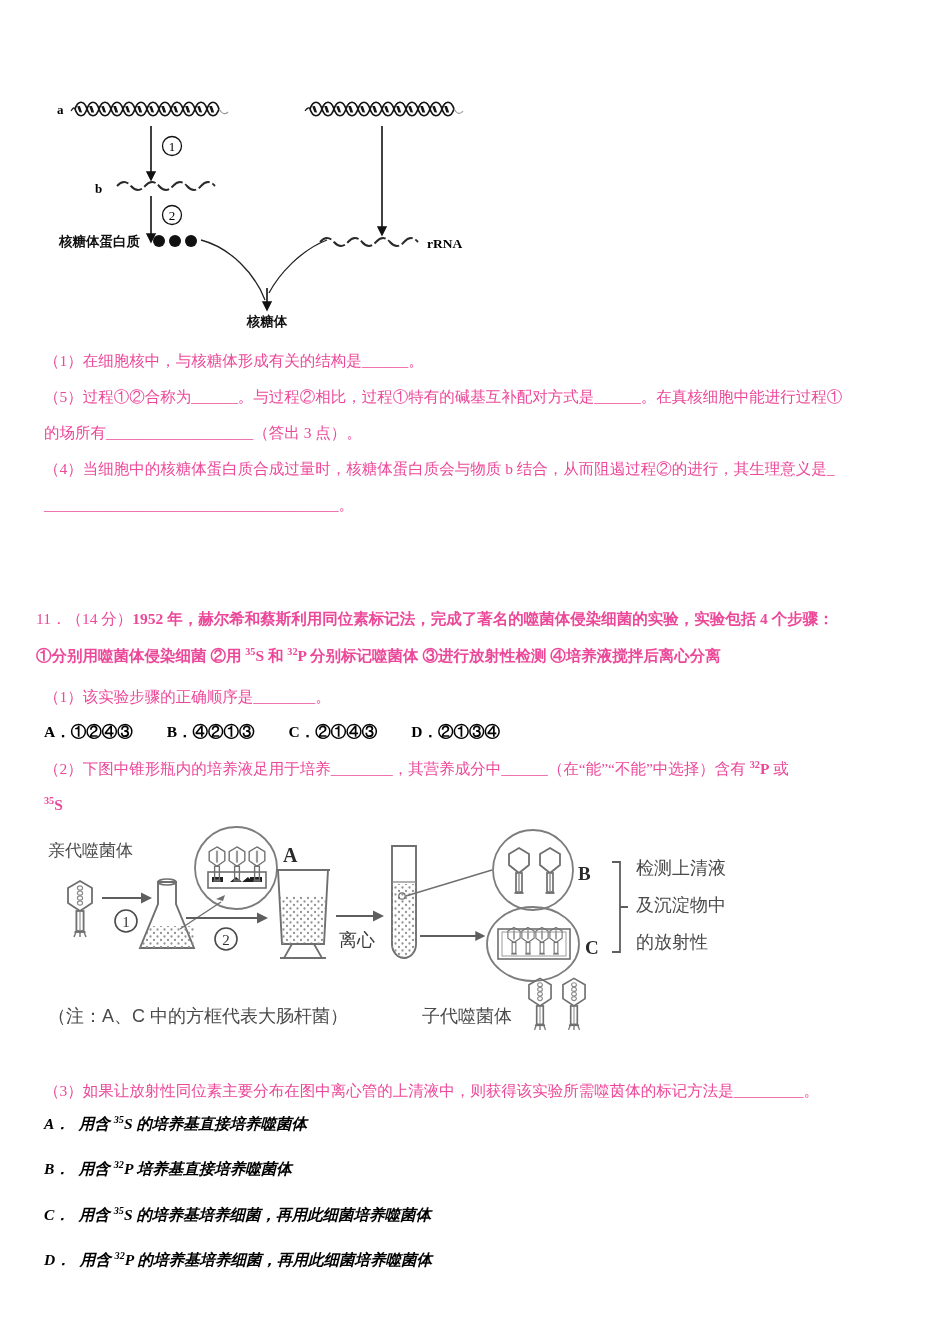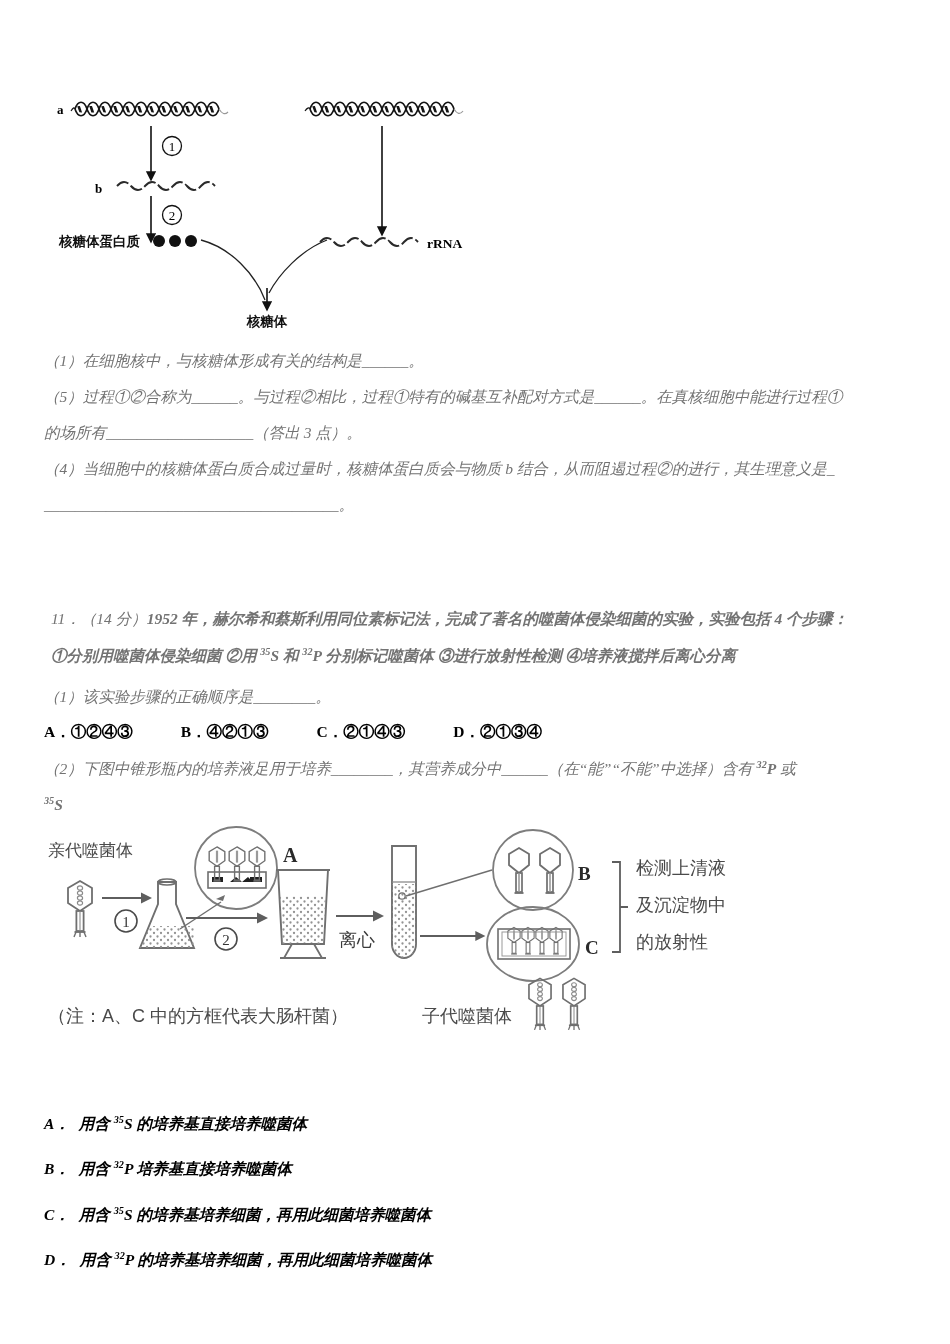--- a/index.html
+++ b/index.html
@@ -21,23 +21,22 @@
     width: 950px;
     height: 1344px;
     padding: 0;
     box-sizing: border-box;
   }
 
   
   .q-text {
     font-size: 15.5px;
     line-height: 1.62;
-    color: #737373;
+    color: #ec4899;
     font-family: "Liberation Serif", "DejaVu Serif", serif;
-    font-style: italic;
   }
   sup.iso {
     font-size: 0.66em;
     vertical-align: super;
     line-height: 0;
     font-weight: bold;
   }
   .bold { font-weight: bold; }
 
   
@@ -58,33 +57,33 @@
   #text-block-1 p {
     margin: 0 0 11px 0;
   }
 
   #q11-block {
     position: absolute;
     left: 36px;
     top: 606px;
     width: 884px;
   }
-  #q11-block p { margin: 0 0 12px 15px; }
+  #q11-block p { margin: 0 0 12px 0; }
 
   #q11-sub1 {
     position: absolute;
     left: 44px;
     top: 684px;
     width: 884px;
   }
   #q11-sub1 p { margin: 0 0 13px 0; }
 
   .choice-row {
     display: flex;
-    gap: 14px;
+    gap: 0px;
     font-weight: bold;
     font-size: 15.5px;
     text-align: center;
   }
   .choice-row .ch { margin-right: 34px; white-space: nowrap; }
 
   #fig-phage {
     position: absolute;
     left: 40px;
     top: 826px;
@@ -370,20 +369,23 @@
       </g>
       <g transform="translate(534,168) scale(0.92)">
         <use href="#phage"></use>
       </g>
 
       <text x="8" y="196" font-family="'Liberation Sans',sans-serif" font-size="18" fill="#4a4a4a">（注：A、C 中的方框代表大肠杆菌）</text>
       <text x="382" y="196" font-family="'Liberation Sans',sans-serif" font-size="18" fill="#4a4a4a">子代噬菌体</text>
     </svg>
   </div>
 
+  <div id="q11-sub3">
+    <p class="q-text">（3）如果让放射性同位素主要分布在图中离心管的上清液中，则获得该实验所需噬茵体的标记方法是_________。</p>
+  </div>
 
   <div class="opt-list">
     <div class="opt">
       <span class="opt-label">A．</span><span>用含 </span><sup class="iso">35</sup><span>S</span><span> 的培养基直接培养噬菌体</span>
     </div>
     <div class="opt">
       <span class="opt-label">B．</span><span>用含 </span><sup class="iso">32</sup><span>P</span><span> 培养基直接培养噬菌体</span>
     </div>
     <div class="opt">
       <span class="opt-label">C．</span><span>用含 </span><sup class="iso">35</sup><span>S</span><span> 的培养基培养细菌，再用此细菌培养噬菌体</span>

